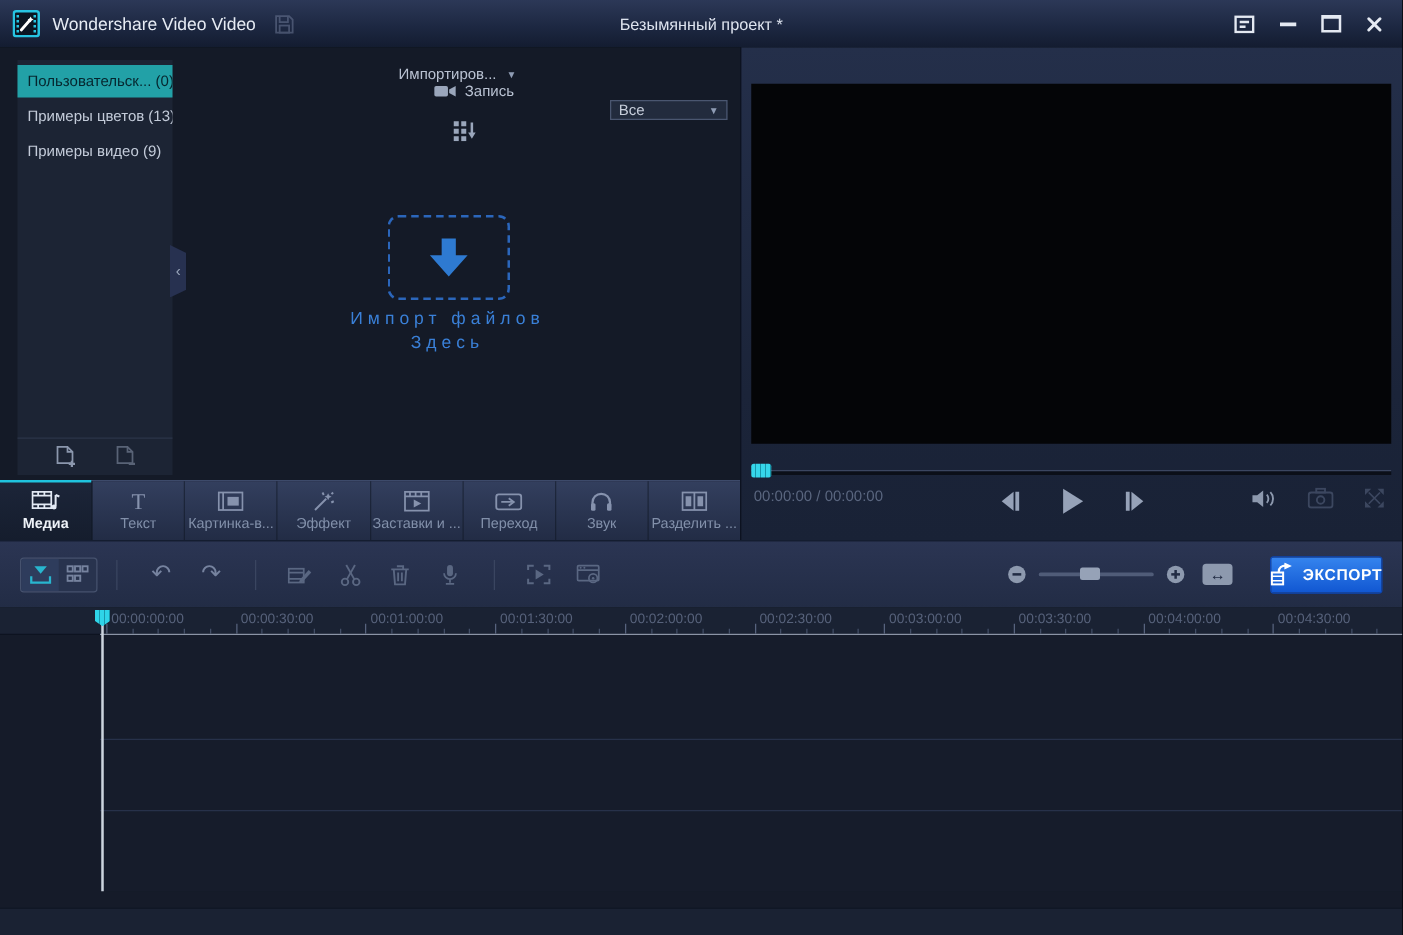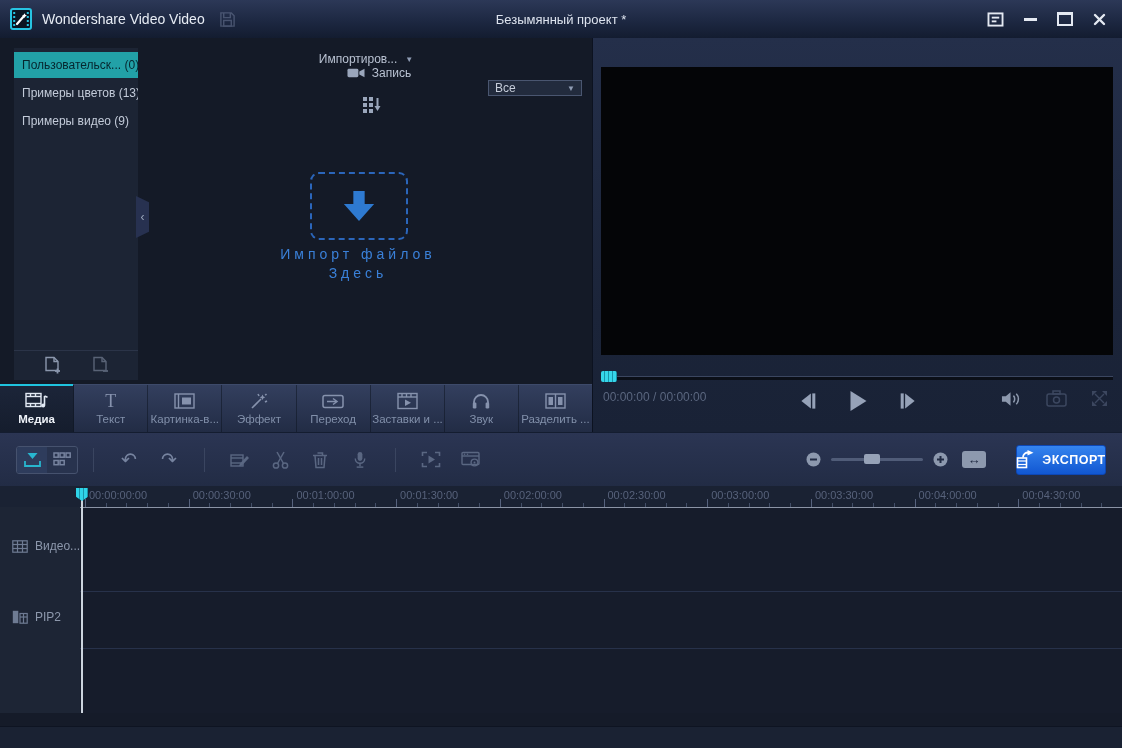--- a/index.html
+++ b/index.html
@@ -323,40 +323,40 @@
             <path d="M13.5 2.5l.9 1.9 1.9.9-1.9.9-.9 1.9-.9-1.9-1.9-.9 1.9-.9z" fill="currentColor" stroke="none"></path>
           <line x1="9" y1="2" x2="10" y2="4"></line>
             <line x1="18" y1="9" x2="16" y2="10"></line>
             <line x1="17.5" y1="2" x2="16.2" y2="3.3"></line>
         </svg>
       </span>
       <span class="lbl">Эффект</span>
     </div>
     <div class="tab">
       <span>
-        <svg width="22" height="17" viewBox="0 0 22 17" stroke="currentColor" fill="none" stroke-width="1.5">
-          <rect x="1" y="2.5" width="20" height="12" rx="2"></rect>
-            <path d="M5 8.5h9"></path>
-            <path d="M11 5.5l4 3-4 3" fill="none"></path>
-        </svg>
-      </span>
-      <span class="lbl">Переход</span>
-    </div>
-    <div class="tab">
-      <span>
         <svg width="21" height="18" viewBox="0 0 21 18" stroke="currentColor" fill="none" stroke-width="1.4">
           <rect x="1" y="1.5" width="19" height="15"></rect>
             <line x1="1" y1="5" x2="20" y2="5"></line>
           <line x1="5" y1="1.5" x2="5" y2="5"></line>
             <line x1="9.5" y1="1.5" x2="9.5" y2="5"></line>
             <line x1="14" y1="1.5" x2="14" y2="5"></line>
           <path d="M8 7.5l6 3.2-6 3.2z" fill="currentColor" stroke="none"></path>
         </svg>
       </span>
       <span class="lbl">Заставки и ...</span>
+    </div>
+    <div class="tab">
+      <span>
+        <svg width="22" height="17" viewBox="0 0 22 17" stroke="currentColor" fill="none" stroke-width="1.5">
+          <rect x="1" y="2.5" width="20" height="12" rx="2"></rect>
+            <path d="M5 8.5h9"></path>
+            <path d="M11 5.5l4 3-4 3" fill="none"></path>
+        </svg>
+      </span>
+      <span class="lbl">Переход</span>
     </div>
     <div class="tab">
       <span>
         <svg width="20" height="18" viewBox="0 0 20 18" fill="none">
           <path d="M3 14v-4a7 7 0 0 1 14 0v4" stroke="currentColor" stroke-width="1.8"></path>
           <rect x="1.8" y="10.5" width="3.6" height="6" rx="1.2" fill="currentColor"></rect>
           <rect x="14.6" y="10.5" width="3.6" height="6" rx="1.2" fill="currentColor"></rect>
         </svg>
       </span>
       <span class="lbl">Звук</span>
@@ -544,45 +544,20 @@
           <span class="ruler-label" style="left: 216.4px;">00:01:00:00</span>
           <span class="ruler-label" style="left: 320.1px;">00:01:30:00</span>
           <span class="ruler-label" style="left: 423.8px;">00:02:00:00</span>
           <span class="ruler-label" style="left: 527.5px;">00:02:30:00</span>
           <span class="ruler-label" style="left: 631.2px;">00:03:00:00</span>
           <span class="ruler-label" style="left: 734.9px;">00:03:30:00</span>
           <span class="ruler-label" style="left: 838.6px;">00:04:00:00</span>
           <span class="ruler-label" style="left: 942.3px;">00:04:30:00</span>
         </div>
     </div>
-    <div class="hdr-col">
-      <div class="trackhead" style="top:32px;">
-        <span>
-          <svg width="16" height="13" viewBox="0 0 16 13" stroke="#6e7b93" fill="none" stroke-width="1.2">
-            <rect x="0.8" y="0.8" width="14.4" height="11.4"></rect>
-              <line x1="0.8" y1="4.5" x2="15.2" y2="4.5"></line>
-              <line x1="0.8" y1="8.5" x2="15.2" y2="8.5"></line>
-            <line x1="5.5" y1="0.8" x2="5.5" y2="12.2"></line>
-              <line x1="10.5" y1="0.8" x2="10.5" y2="12.2"></line>
-          </svg>
-        </span>
-        <span>Видео...</span>
-      </div>
-      <div class="trackhead" style="top:103px;">
-        <span>
-          <svg width="16" height="14" viewBox="0 0 16 14">
-            <rect x="0.8" y="0.8" width="5.5" height="12.4" fill="#6e7b93"></rect>
-            <rect x="8" y="3.5" width="7.2" height="9.7" stroke="#6e7b93" fill="none" stroke-width="1.2"></rect>
-            <line x1="8" y1="7" x2="15.2" y2="7" stroke="#6e7b93" stroke-width="1.2"></line>
-            <line x1="11.5" y1="3.5" x2="11.5" y2="13.2" stroke="#6e7b93" stroke-width="1.2"></line>
-          </svg>
-        </span>
-        <span>PIP2</span>
-      </div>
-    </div>
     <div class="tracks">
       <div class="track-row" style="top:0;height:83px;"></div>
       <div class="row-sep" style="top:83px;"></div>
       <div class="track-row" style="top:84px;height:56px;"></div>
       <div class="row-sep" style="top:140px;"></div>
       <div class="track-row" style="top:141px;height:65px;"></div>
     </div>
     <div class="playhead-line"></div>
     <div class="playhead-flag"></div>
     <div class="bottom-strip"></div>

